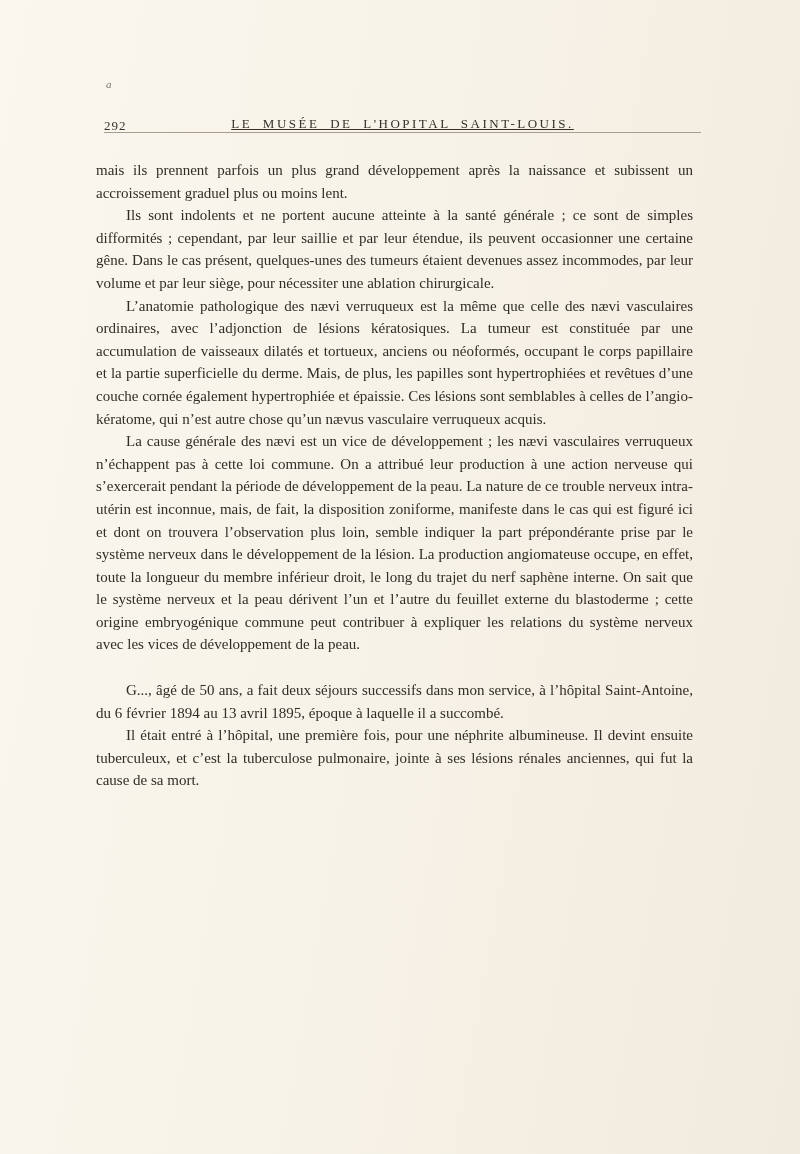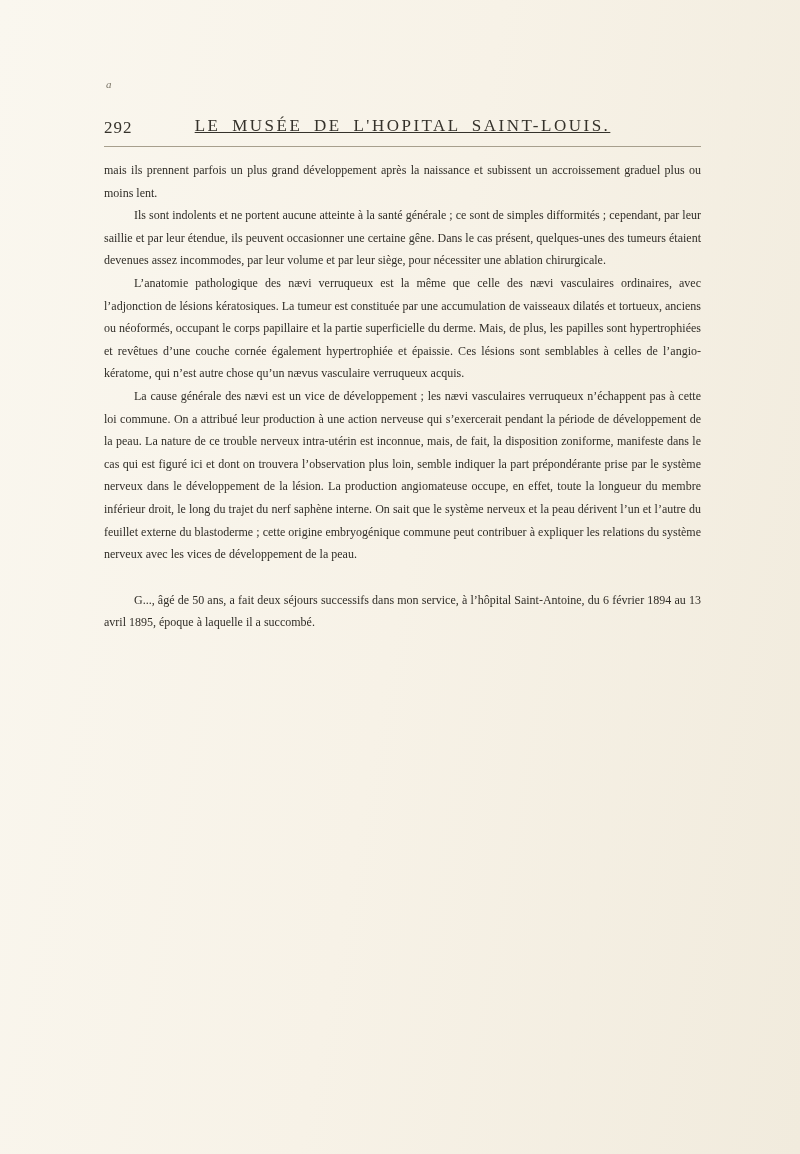--- a/index.html
+++ b/index.html
@@ -14,36 +14,36 @@
     overflow: hidden;
     background: linear-gradient(100deg, #faf7ef 0%, #f7f2e7 50%, #f1ebdd 100%);
     color: #312e28;
   }
   .printers-mark {
     position: absolute; left: 106px; top: 78px;
     font-size: 11px; font-style: italic; color: #7c7668;
   }
   .page-header {
     position: absolute; left: 104px; top: 116px; width: 597px;
-    padding-bottom: 10px;
+    padding-bottom: 0;
     border-bottom: 1px solid #a79f8d;
-    font-size: 17px;
+    font-size: 13px;
     color: #35322b;
   }
   .page-number {
     position: absolute; left: 0; top: 2px;
     letter-spacing: 1px;
   }
   .running-title {
     display: block; text-align: center;
     letter-spacing: 2.5px; word-spacing: 5px; text-decoration: underline;
   }
   .page-body {
-    position: absolute; left: 104px; top: 159px; width: 597px;
-    font-size: 12px; line-height: 22.6px;
+    position: absolute; left: 96px; top: 159px; width: 597px;
+    font-size: 15px; line-height: 22.6px;
     text-align: justify;
     color: #302d27;
   }
   .page-body p { margin: 0; text-indent: 30px; }
   .page-body p.continuation { text-indent: 0; }
   .page-body p.section-start { margin-top: 23px; }
 </style>
 </head>
 <body>
 
@@ -55,15 +55,16 @@
     <span class="page-number">292</span>
     <span class="running-title">LE MUSÉE DE L'HOPITAL SAINT-LOUIS.</span>
   </div>
 
   <div class="page-body">
     <p class="continuation">mais ils prennent parfois un plus grand développement après la naissance et subissent un accroissement graduel plus ou moins lent.</p>
     <p>Ils sont indolents et ne portent aucune atteinte à la santé générale ; ce sont de simples difformités ; cependant, par leur saillie et par leur étendue, ils peuvent occasionner une certaine gêne. Dans le cas présent, quelques-unes des tumeurs étaient devenues assez incommodes, par leur volume et par leur siège, pour nécessiter une ablation chirurgicale.</p>
     <p>L’anatomie pathologique des nævi verruqueux est la même que celle des nævi vasculaires ordinaires, avec l’adjonction de lésions kératosiques. La tumeur est constituée par une accumulation de vaisseaux dilatés et tortueux, anciens ou néoformés, occupant le corps papillaire et la partie superficielle du derme. Mais, de plus, les papilles sont hypertrophiées et revêtues d’une couche cornée également hypertrophiée et épaissie. Ces lésions sont semblables à celles de l’angio-kératome, qui n’est autre chose qu’un nævus vasculaire verruqueux acquis.</p>
     <p>La cause générale des nævi est un vice de développement ; les nævi vasculaires verruqueux n’échappent pas à cette loi commune. On a attribué leur production à une action nerveuse qui s’exercerait pendant la période de développement de la peau. La nature de ce trouble nerveux intra-utérin est inconnue, mais, de fait, la disposition zoniforme, manifeste dans le cas qui est figuré ici et dont on trouvera l’observation plus loin, semble indiquer la part prépondérante prise par le système nerveux dans le développement de la lésion. La production angiomateuse occupe, en effet, toute la longueur du membre inférieur droit, le long du trajet du nerf saphène interne. On sait que le système nerveux et la peau dérivent l’un et l’autre du feuillet externe du blastoderme ; cette origine embryogénique commune peut contribuer à expliquer les relations du système nerveux avec les vices de développement de la peau.</p>
     <p class="section-start">G..., âgé de 50 ans, a fait deux séjours successifs dans mon service, à l’hôpital Saint-Antoine, du 6 février 1894 au 13 avril 1895, époque à laquelle il a succombé.</p>
+    <p>Il était entré à l’hôpital, une première fois, pour une néphrite albumineuse. Il devint ensuite tuberculeux, et c’est la tuberculose pulmonaire, jointe à ses lésions rénales anciennes, qui fut la cause de sa mort.</p>
   </div>
 
 </div>
 
 </body></html>

